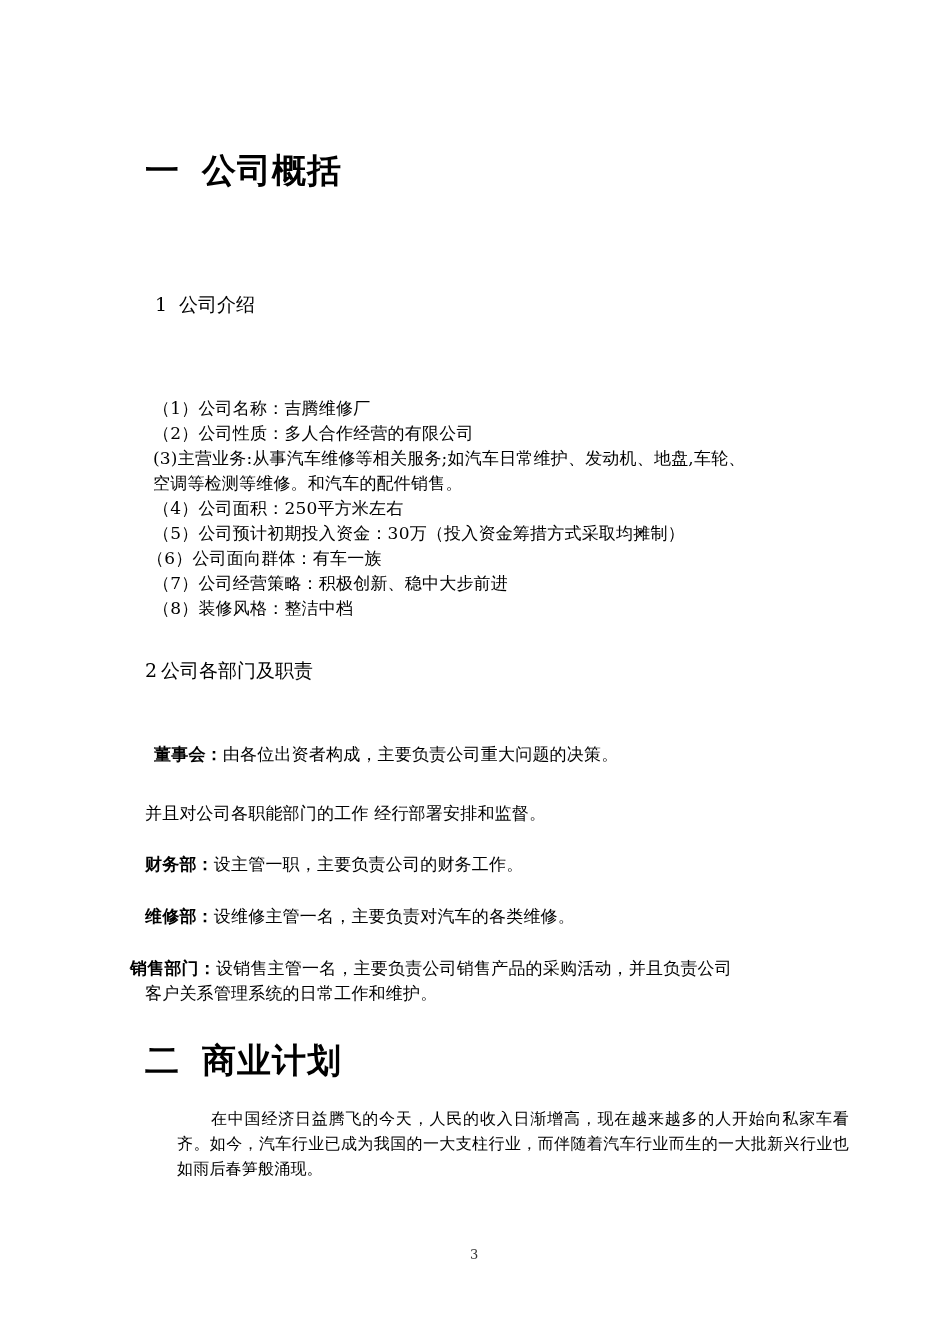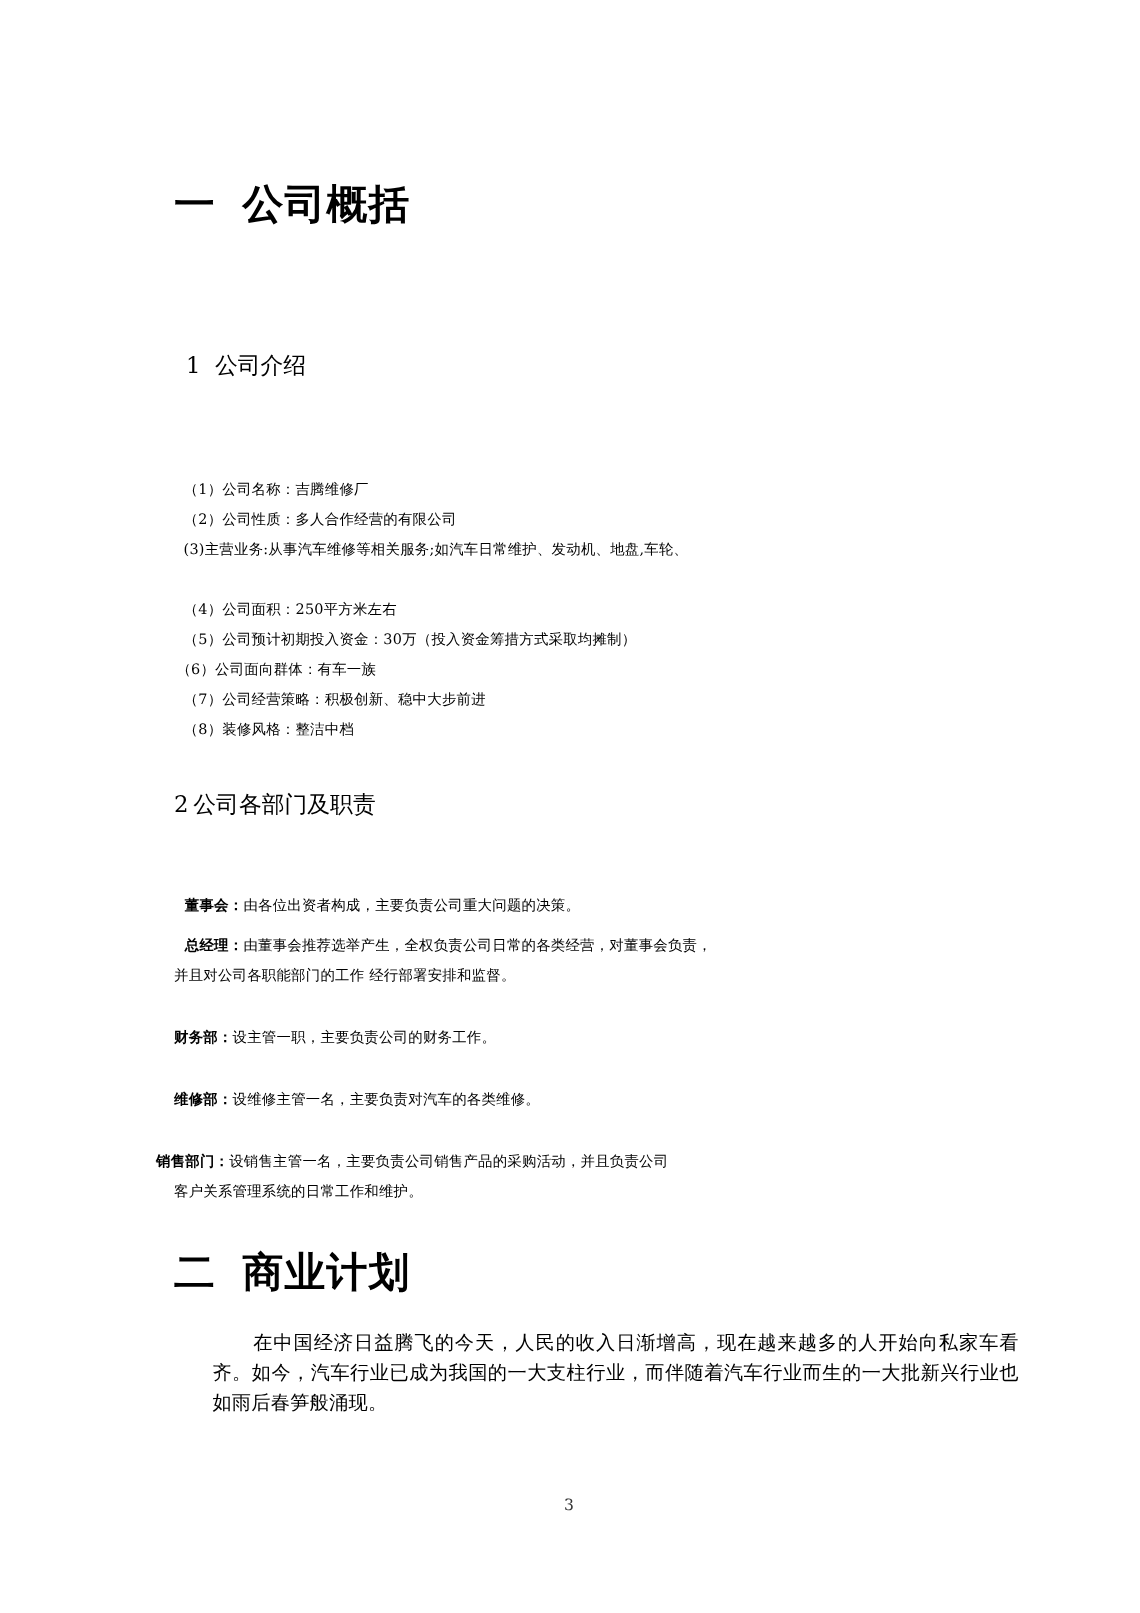--- a/index.html
+++ b/index.html
@@ -28,21 +28,21 @@
       font-size: 34px;
       letter-spacing: 1px;
     }
     .h1 .num { margin-right: 22px; }
     .h2 {
       font-family: "DejaVu Serif", "Liberation Serif", serif;
       font-weight: normal;
       font-size: 19px;
     }
     .body-text {
-      font-size: 12px;
+      font-size: 17px;
       line-height: 25px;
       letter-spacing: 0.2px;
       text-align: right;
     }
     .bold-label {
       font-weight: bold;
     }
     .para {
       position: absolute;
       left: 145px;
@@ -68,37 +68,35 @@
     <span class="num">一</span><span>公司概括</span>
   </div>
 
   <div class="abs h2" style="left:155px; top:292px;">
     <span>1</span><span style="display:inline-block;width:12px;"></span><span>公司介绍</span>
   </div>
 
   <div class="abs body-text" style="left:153px; top:396px;">（1）公司名称：吉腾维修厂</div>
   <div class="abs body-text" style="left:153px; top:421px;">（2）公司性质：多人合作经营的有限公司</div>
   <div class="abs body-text" style="left:153px; top:446px;">(3)主营业务:从事汽车维修等相关服务;如汽车日常维护、发动机、地盘,车轮、</div>
+  <div class="abs body-text" style="left:153px; top:471px;">空调等检测等维修。和汽车的配件销售。</div>
   <div class="abs body-text" style="left:153px; top:496px;">（4）公司面积：250平方米左右</div>
   <div class="abs body-text" style="left:153px; top:521px;">（5）公司预计初期投入资金：30万（投入资金筹措方式采取均摊制）</div>
   <div class="abs body-text" style="left:147px; top:546px;">（6）公司面向群体：有车一族</div>
   <div class="abs body-text" style="left:153px; top:571px;">（7）公司经营策略：积极创新、稳中大步前进</div>
   <div class="abs body-text" style="left:153px; top:596px;">（8）装修风格：整洁中档</div>
 
   <div class="abs h2" style="left:145px; top:658px;">
     <span>2</span><span style="display:inline-block;width:4px;"></span><span>公司各部门及职责</span>
   </div>
 
   <div class="abs body-text" style="left:154px; top:724px;margin-top:18px;">
     <span class="bold-label">董事会：</span><span>由各位出资者构成，主要负责公司重大问题的决策。</span>
   </div>
 
-  <div class="abs body-text" style="left:154px; top:776px;">
-    <span class="bold-label">总经理：</span><span>由董事会推荐选举产生，全权负责公司日常的各类经营，对董事会负责，</span>
-  </div>
   <div class="abs body-text" style="left:145px; top:801px;">并且对公司各职能部门的工作 经行部署安排和监督。</div>
 
   <div class="abs body-text" style="left:145px; top:852px;">
     <span class="bold-label">财务部：</span><span>设主管一职，主要负责公司的财务工作。</span>
   </div>
 
   <div class="abs body-text" style="left:145px; top:904px;">
     <span class="bold-label">维修部：</span><span>设维修主管一名，主要负责对汽车的各类维修。</span>
   </div>
 

